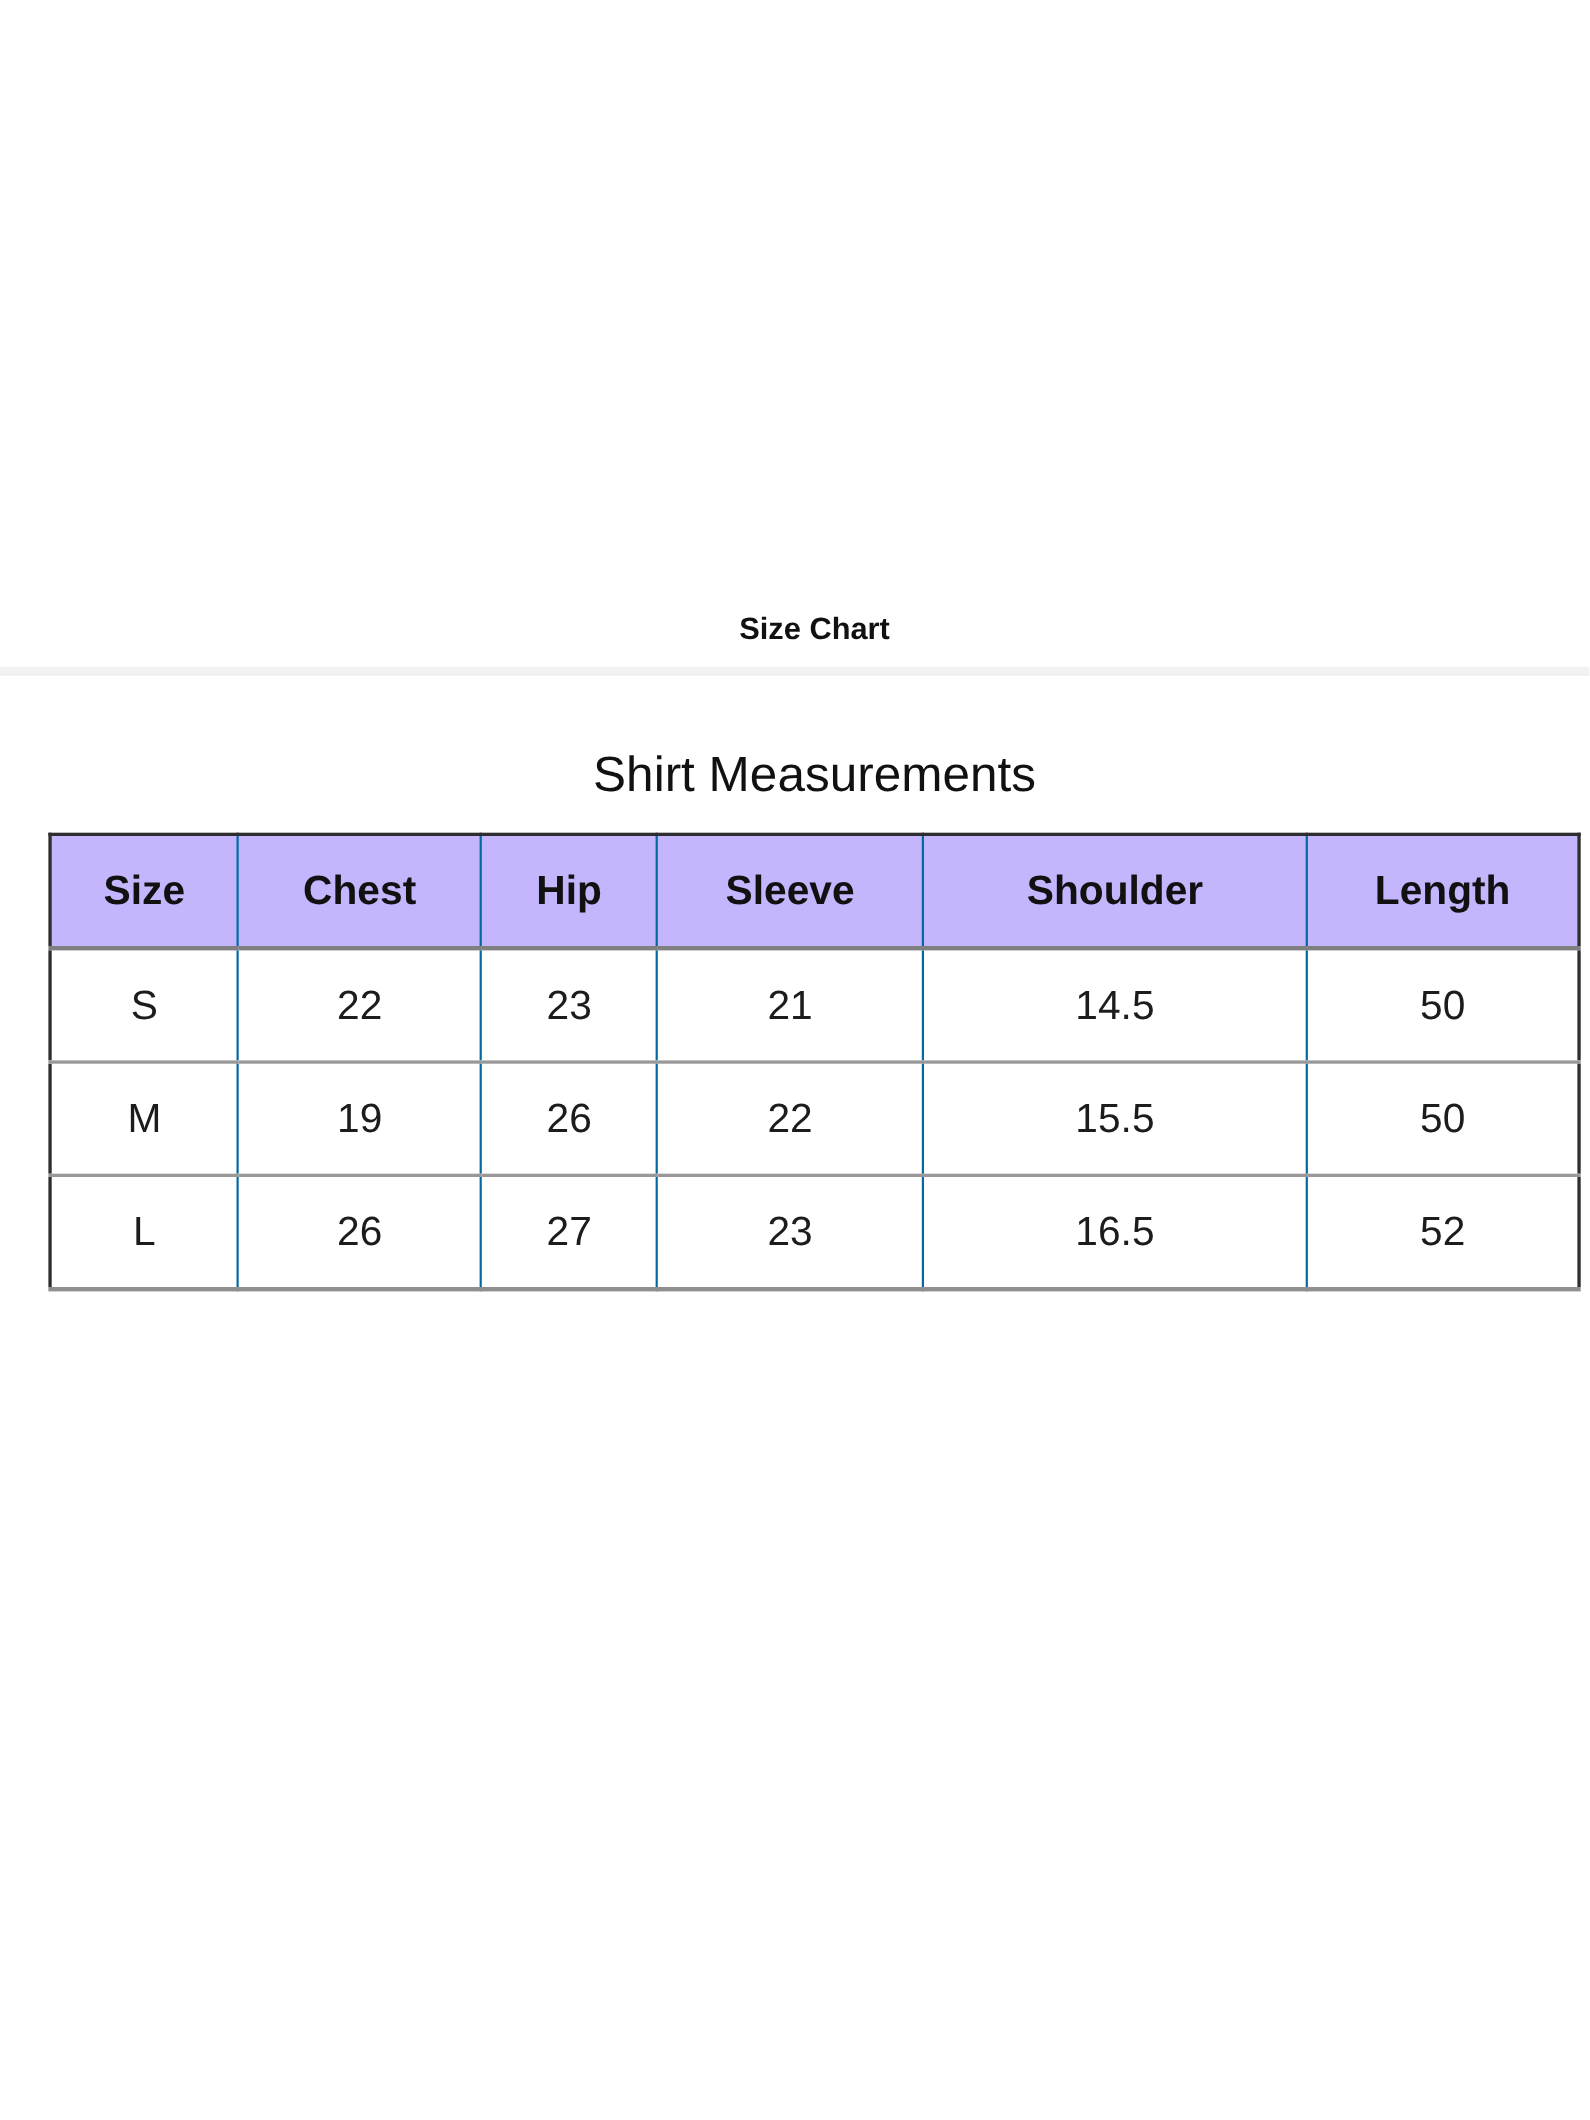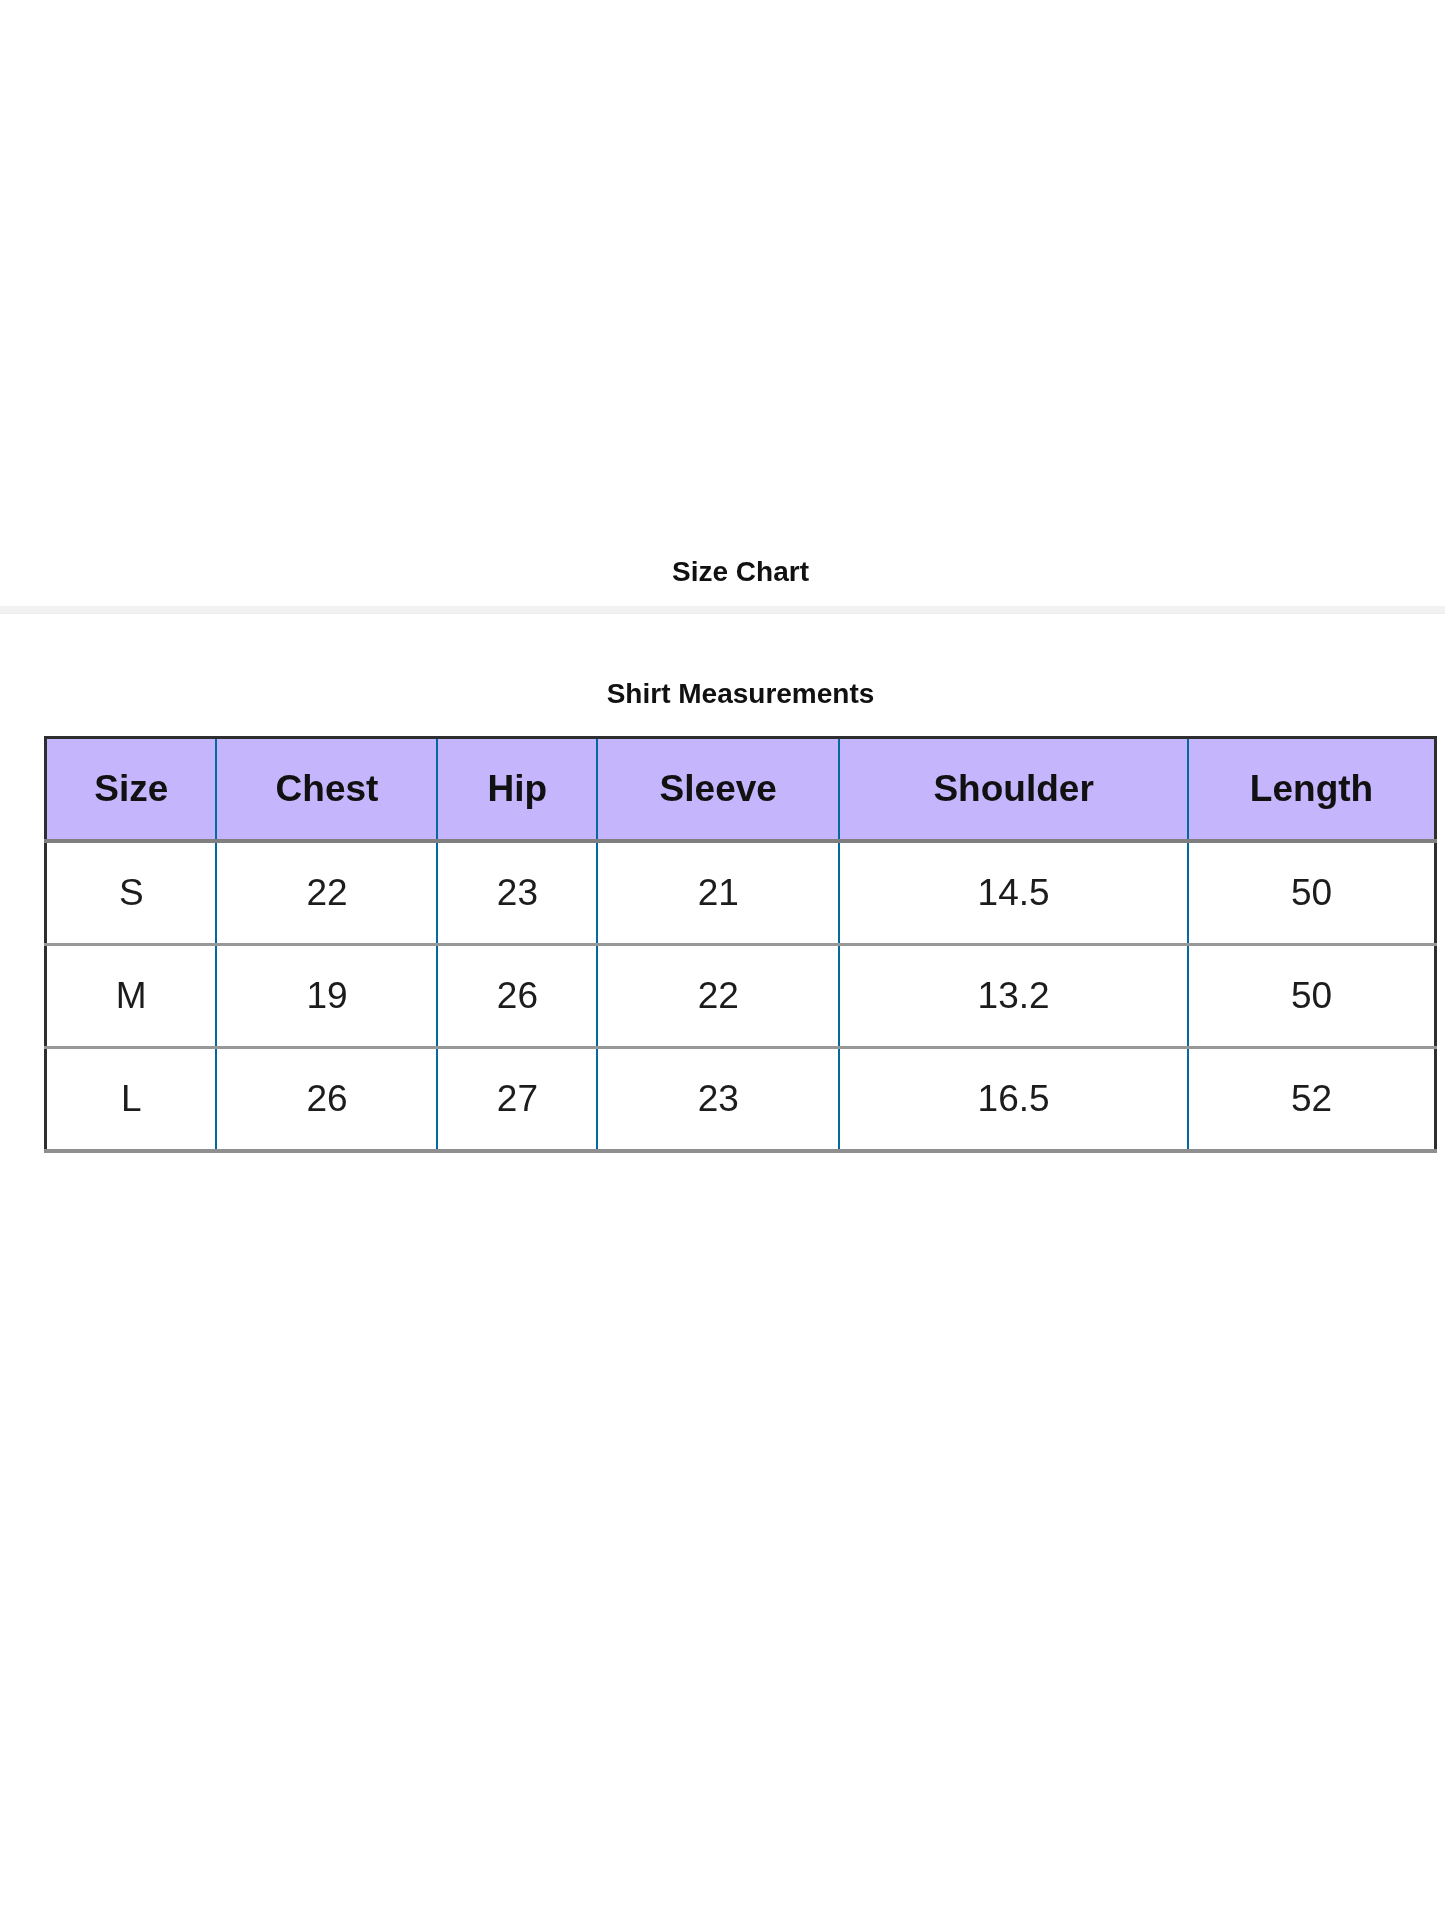--- a/index.html
+++ b/index.html
@@ -30,23 +30,23 @@
   }
   .divider {
     margin-top: 17px;
     height: 7px;
     width: 100%;
     background: #f2f2f2;
     border-bottom: 1px solid #ececec;
   }
   h2.section-title {
     margin: 63px 0 0 0;
-    font-size: 28px;
+    font-size: 45px;
     line-height: 1.2;
-    font-weight: bold;
+    font-weight: normal;
     text-align: center;
     color: #111111;
   }
   table.size-table {
     margin-top: 26px;
     width: 100%;
     table-layout: fixed;
     border-collapse: collapse;
     border-top: 3px solid #2e2e2e;
     border-left: 3px solid #2e2e2e;
@@ -118,21 +118,21 @@
         <td>23</td>
         <td>21</td>
         <td>14.5</td>
         <td>50</td>
       </tr>
       <tr>
         <td>M</td>
         <td>19</td>
         <td>26</td>
         <td>22</td>
-        <td>13.2</td>
+        <td>15.5</td>
         <td>50</td>
       </tr>
       <tr>
         <td>L</td>
         <td>26</td>
         <td>27</td>
         <td>23</td>
         <td>16.5</td>
         <td>52</td>
       </tr>

